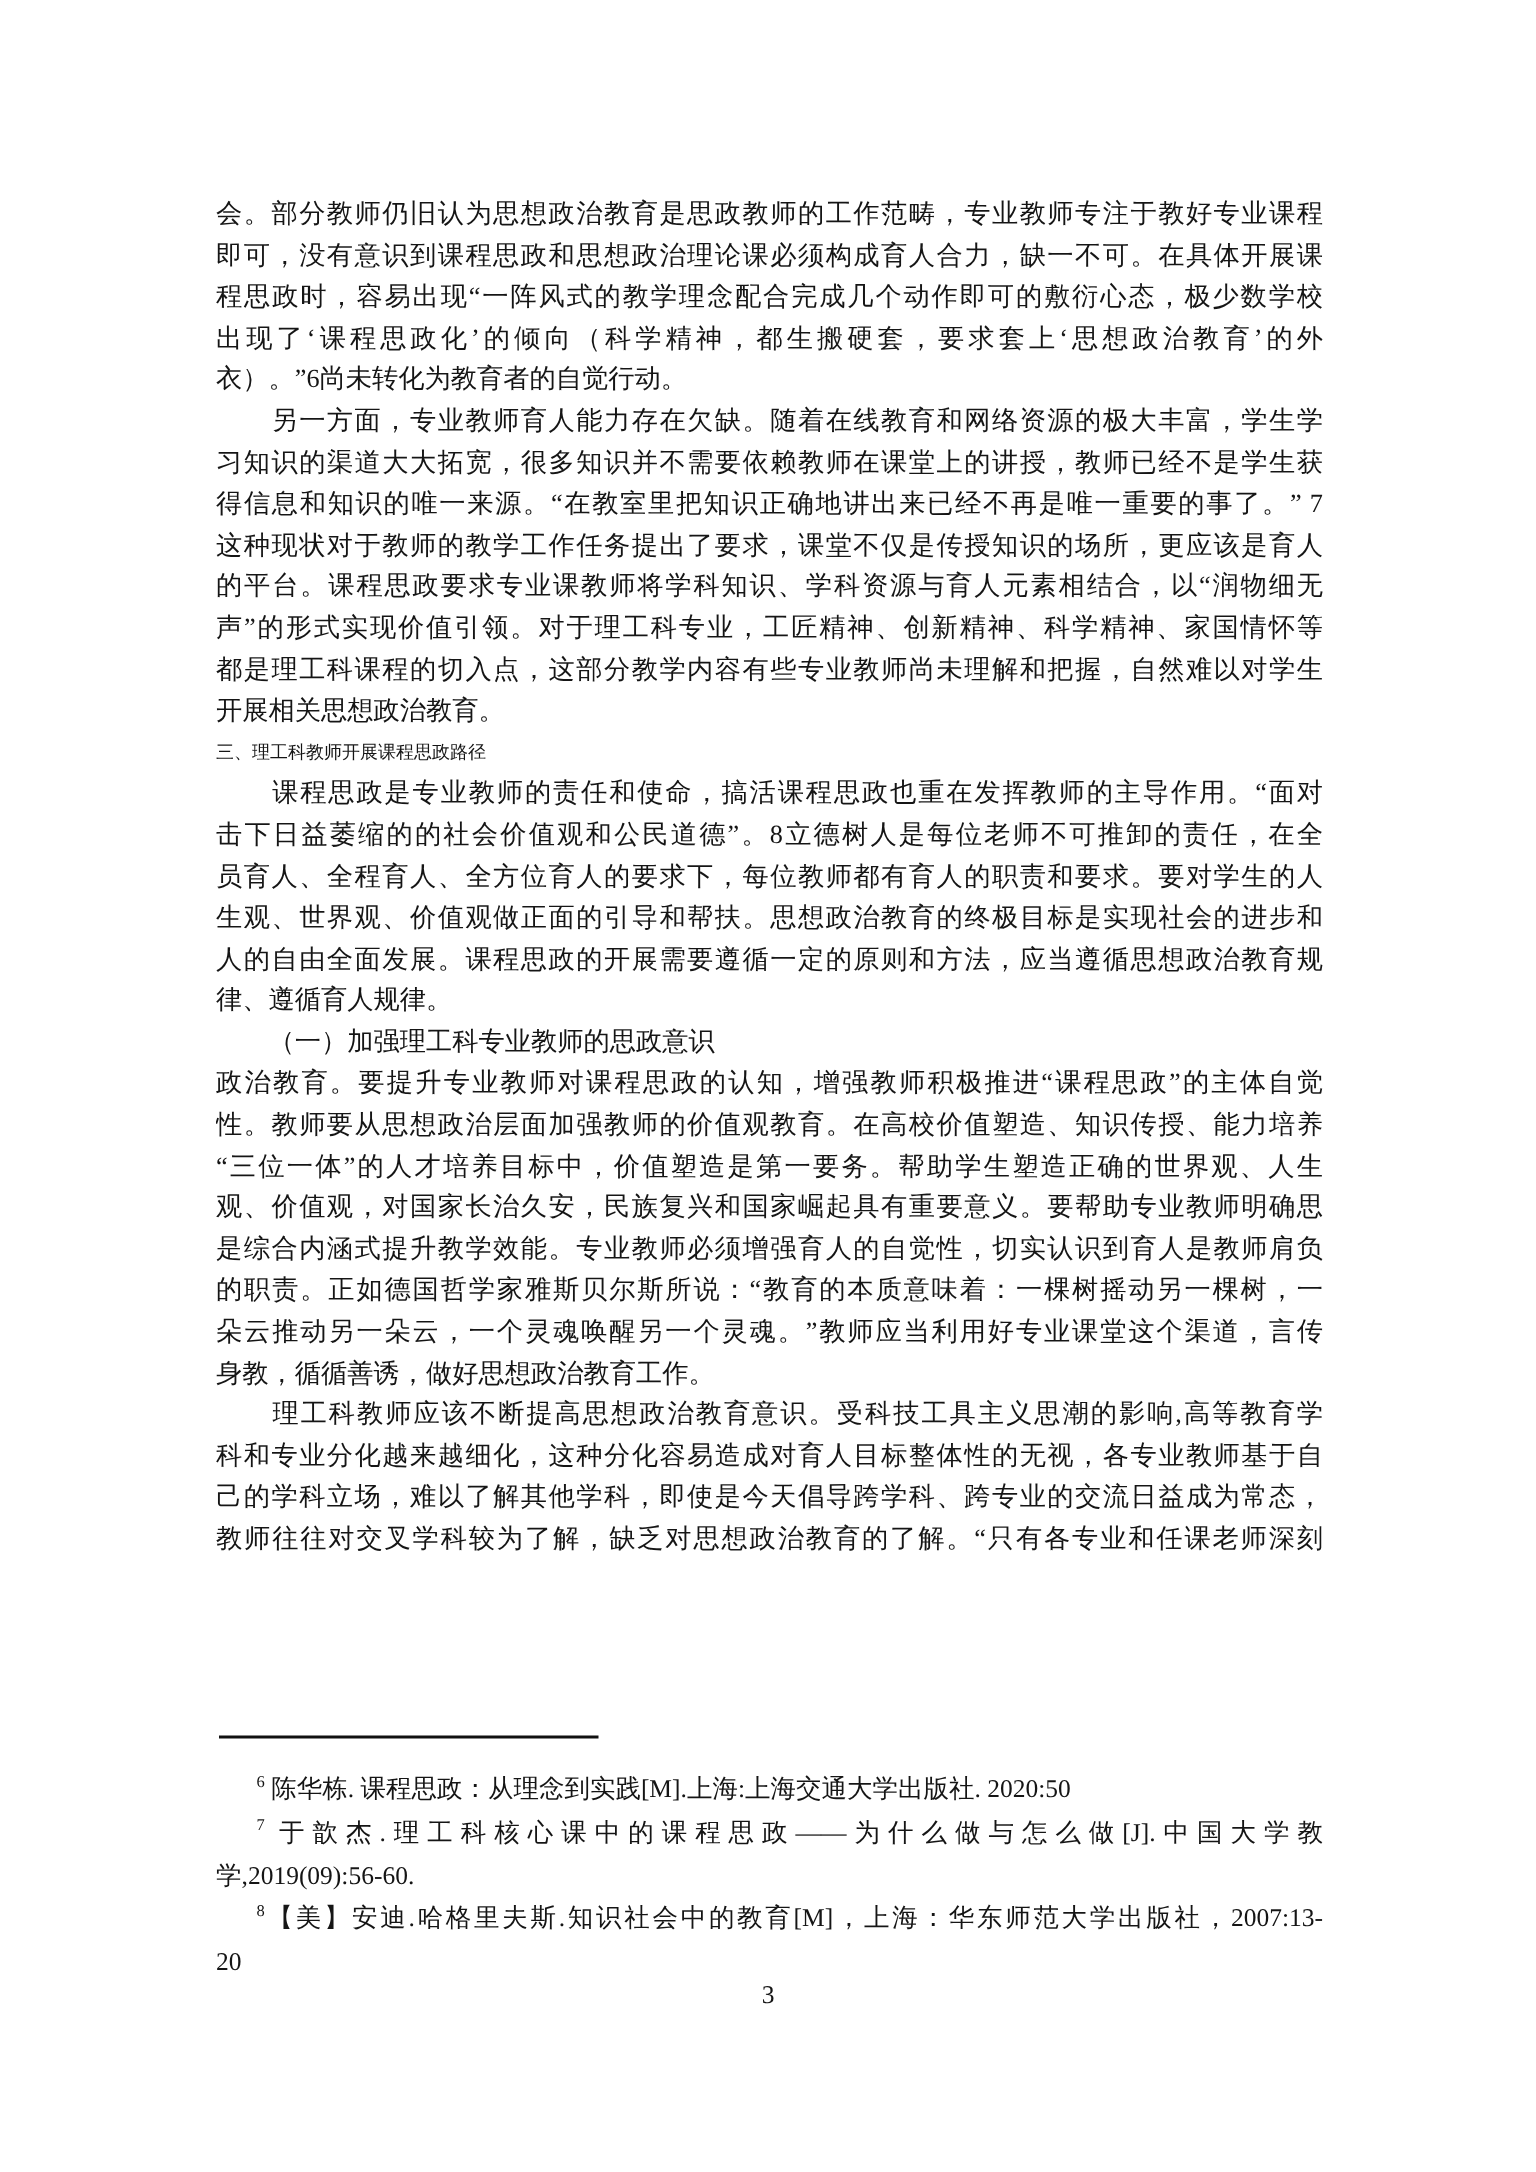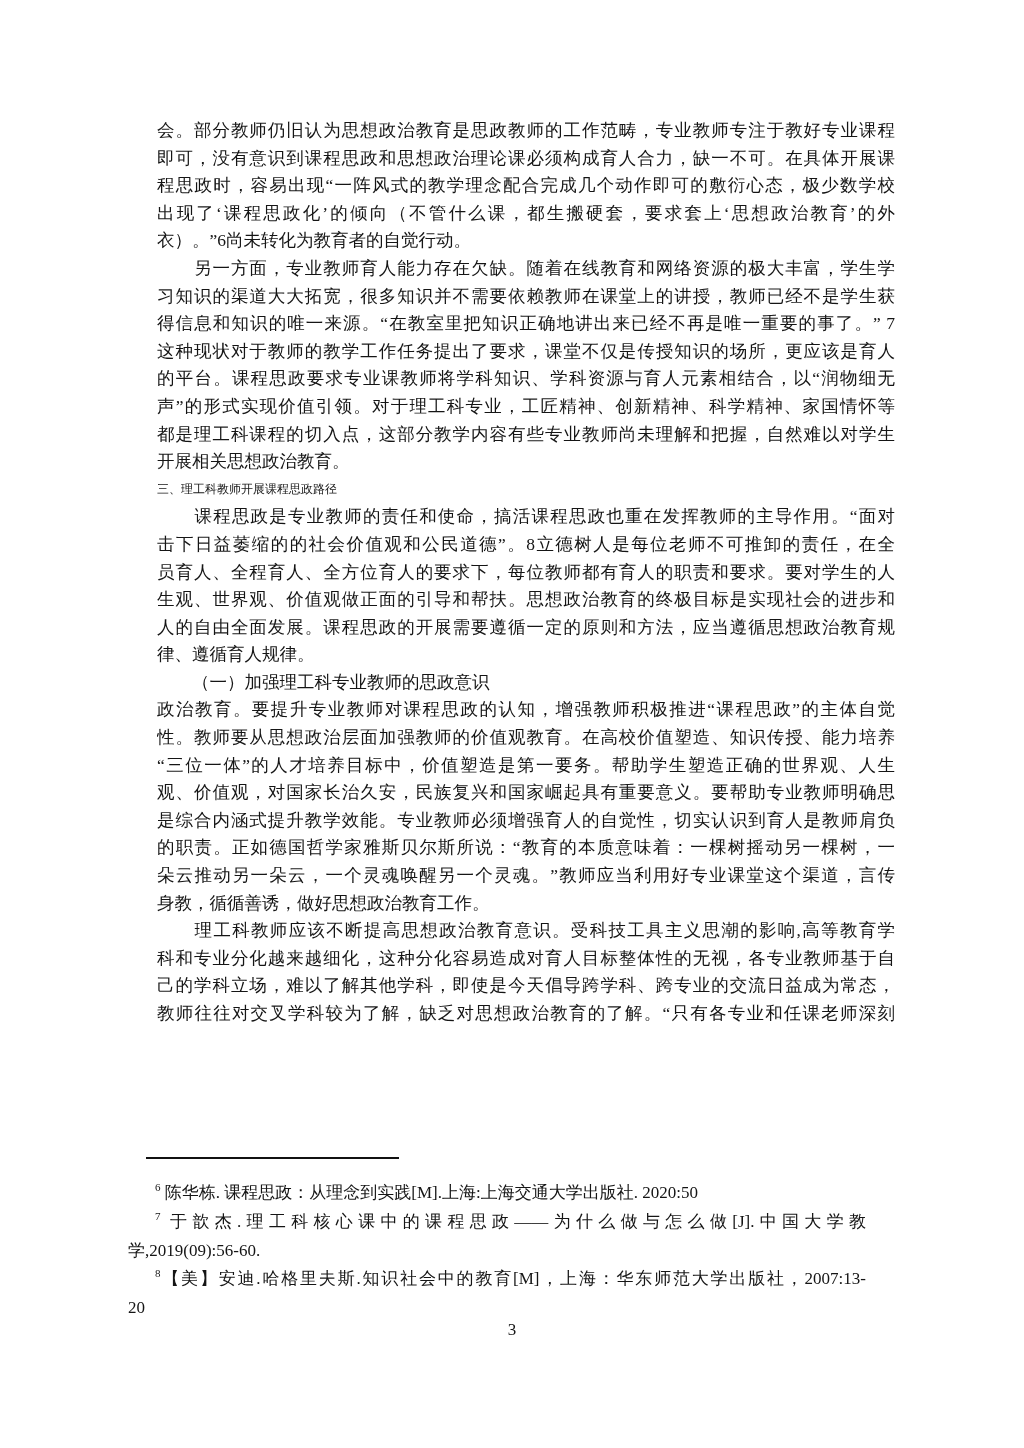--- a/index.html
+++ b/index.html
@@ -8,25 +8,24 @@
     width: 1024px;
     height: 1448px;
     background: #ffffff;
     color: #151515;
     font-family: "Liberation Serif", "DejaVu Serif", serif;
     overflow: hidden;
   }
   .content {
     position: absolute;
     left: 144px;
-    top: 117px;
+    top: 129px;
     width: 738px;
     font-size: 17.5px;
     line-height: 27.6px;
-    margin-left: 13px;
   }
   .line {
     height: 27.6px;
     overflow: hidden;
     text-align: justify;
     text-align-last: justify;
     text-justify: inter-character;
   }
   .line-left { text-align-last: left; }
   .section-heading {
@@ -42,21 +41,21 @@
   .fn-sep {
     position: absolute;
     left: 146px;
     top: 1157px;
     width: 253px;
     height: 0;
     border-top: 2px solid #111111;
   }
   .footnotes {
     position: absolute;
-    left: 128px;
+    left: 144px;
     top: 1179px;
     width: 738px;
     font-size: 17px;
     line-height: 28.8px;
   }
   .footnotes .line { height: 28.8px; }
   .fn-first { padding-left: 27px; }
   sup.fn-marker {
     font-size: 11px;
     line-height: 0;
@@ -74,21 +73,21 @@
 </head>
 <body>
 
 <div class="page">
 
   <main class="content">
     <section class="para">
         <div class="line">会。部分教师仍旧认为思想政治教育是思政教师的工作范畴，专业教师专注于教好专业课程</div>
         <div class="line">即可，没有意识到课程思政和思想政治理论课必须构成育人合力，缺一不可。在具体开展课</div>
         <div class="line">程思政时，容易出现“一阵风式的教学理念配合完成几个动作即可的敷衍心态，极少数学校</div>
-        <div class="line">出现了‘课程思政化’的倾向（不管什么课，都生搬硬套，要求套上‘思想政治教育’的外</div>
+        <div class="line">出现了‘课程思政化’的倾向（科学精神，都生搬硬套，要求套上‘思想政治教育’的外</div>
         <div class="line line-left">衣）。”6尚未转化为教育者的自觉行动。</div>
       </section>
     <section class="para">
         <div class="line">　　另一方面，专业教师育人能力存在欠缺。随着在线教育和网络资源的极大丰富，学生学</div>
         <div class="line">习知识的渠道大大拓宽，很多知识并不需要依赖教师在课堂上的讲授，教师已经不是学生获</div>
         <div class="line">得信息和知识的唯一来源。“在教室里把知识正确地讲出来已经不再是唯一重要的事了。” 7</div>
         <div class="line">这种现状对于教师的教学工作任务提出了要求，课堂不仅是传授知识的场所，更应该是育人</div>
         <div class="line">的平台。课程思政要求专业课教师将学科知识、学科资源与育人元素相结合，以“润物细无</div>
         <div class="line">声”的形式实现价值引领。对于理工科专业，工匠精神、创新精神、科学精神、家国情怀等</div>
         <div class="line">都是理工科课程的切入点，这部分教学内容有些专业教师尚未理解和把握，自然难以对学生</div>

